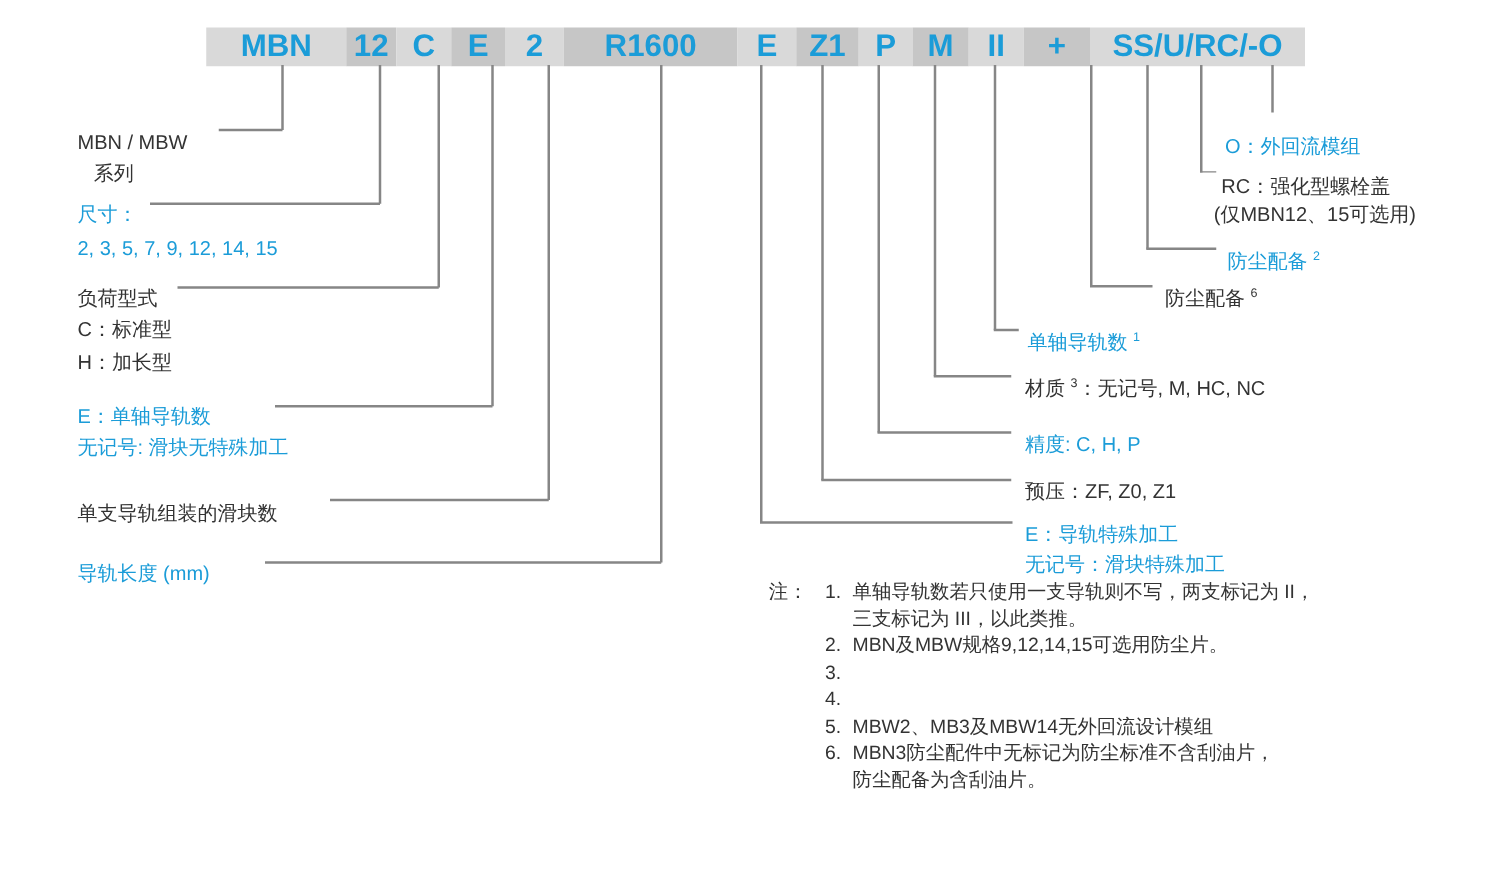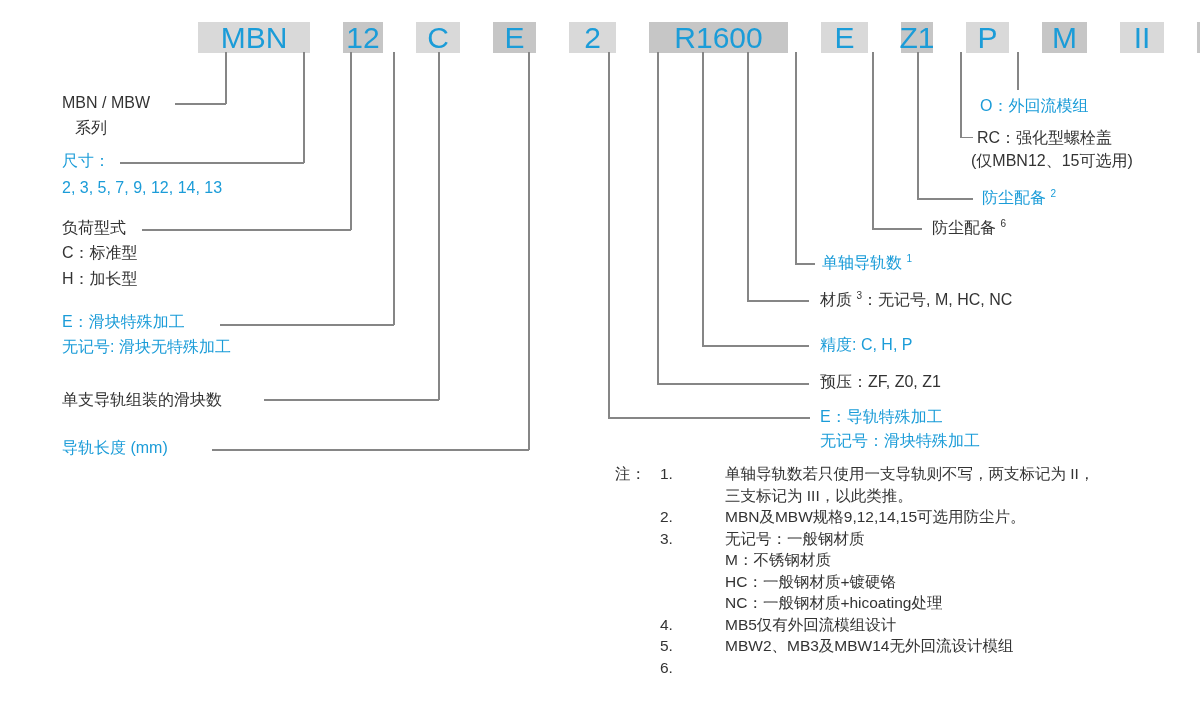--- a/index.html
+++ b/index.html
@@ -9,55 +9,55 @@
     --seg-dark:#c6c6c6;
     --line:#868686;
   }
   html,body{margin:0;padding:0;}
   body{font-family:"Liberation Sans","DejaVu Sans",sans-serif;background:#fff;}
   #canvas{position:relative;width:1200px;height:711px;background:#ffffff;overflow:hidden;}
 
   
   #code-bar{position:absolute;left:165px;top:22px;height:31px;display:flex;}
   .seg{display:flex;align-items:center;justify-content:center;
-       font-weight:normal;font-size:30px;color:var(--blue);white-space:nowrap;margin-left:33px;}
+       font-weight:bold;font-size:25px;color:var(--blue);white-space:nowrap;}
   .seg.light{background:var(--seg-light);}
   .seg.dark{background:var(--seg-dark);}
 
   
   .v{position:absolute;width:1.5px;background:var(--line);}
   .h{position:absolute;height:1.5px;background:var(--line);}
 
   
-  .lbl{position:absolute;font-size:16px;line-height:1;color:var(--dark);white-space:nowrap;}
+  .lbl{position:absolute;font-size:16px;line-height:1;color:var(--dark);white-space:nowrap;margin-top:12px;}
   .lbl.blue{color:var(--blue);}
   .lbl sup{font-size:10px;line-height:0;}
 
   
   #notes{position:absolute;left:615px;top:463px;display:flex;
          font-size:15.5px;line-height:21.5px;color:var(--dark);}
   #notes .prefix{margin-right:14px;white-space:nowrap;}
   .note-item{display:flex;}
   .note-num{width:22px;flex:none;}
-  .note-lines div{white-space:nowrap;margin-left:43px;}
+  .note-lines div{white-space:nowrap;}
 </style>
 </head>
 <body>
 
 <div id="canvas">
 
   <div id="code-bar">
       <div class="seg light" style="width: 112px;">MBN</div>
       <div class="seg dark" style="width: 40px;">12</div>
       <div class="seg light" style="width: 44px;">C</div>
       <div class="seg dark" style="width: 43px;">E</div>
       <div class="seg light" style="width: 47px;">2</div>
       <div class="seg dark" style="width: 139px;">R1600</div>
       <div class="seg light" style="width: 47px;">E</div>
-      <div class="seg dark" style="width: 32px; text-align: right;">Z1</div>
+      <div class="seg dark" style="width: 50px; text-align: right;">Z1</div>
       <div class="seg light" style="width: 43px;">P</div>
       <div class="seg dark" style="width: 45px;">M</div>
       <div class="seg light" style="width: 44px;">II</div>
       <div class="seg dark" style="width: 53px;">+</div>
       <div class="seg light" style="width: 172px;">SS/U/RC/-O</div>
     </div>
 
   <div class="v" style="left:225px;top:52px;height:52px"></div>
   <div class="h" style="left:175px;top:103px;width:51px"></div>
   <div class="v" style="left:303px;top:52px;height:111px"></div>
@@ -85,25 +85,25 @@
   <div class="h" style="left:872px;top:228px;width:50px"></div>
   <div class="v" style="left:917px;top:52px;height:147px"></div>
   <div class="h" style="left:917px;top:198px;width:56px"></div>
   <div class="v" style="left:960px;top:52px;height:86px"></div>
   <div class="h" style="left:960px;top:136.5px;width:13px"></div>
   <div class="v" style="left:1017px;top:52px;height:38px"></div>
 
   <div class="lbl" style="left:62px;top:95px">MBN / MBW</div>
   <div class="lbl" style="left:75px;top:120px">系列</div>
   <div class="lbl blue" style="left:62px;top:153px">尺寸：</div>
-  <div class="lbl blue" style="left:62px;top:180px">2, 3, 5, 7, 9, 12, 14, 13</div>
+  <div class="lbl blue" style="left:62px;top:180px">2, 3, 5, 7, 9, 12, 14, 15</div>
   <div class="lbl" style="left:62px;top:220px">负荷型式</div>
   <div class="lbl" style="left:62px;top:245px">C：标准型</div>
   <div class="lbl" style="left:62px;top:271px">H：加长型</div>
-  <div class="lbl blue" style="left:62px;top:314px">E：滑块特殊加工</div>
+  <div class="lbl blue" style="left:62px;top:314px">E：单轴导轨数</div>
   <div class="lbl blue" style="left:62px;top:339px">无记号: 滑块无特殊加工</div>
   <div class="lbl" style="left:62px;top:392px">单支导轨组装的滑块数</div>
   <div class="lbl blue" style="left:62px;top:440px">导轨长度 (mm)</div>
 
   <div class="lbl blue" style="left:980px;top:98px">O：外回流模组</div>
   <div class="lbl" style="left:977px;top:130px">RC：强化型螺栓盖</div>
   <div class="lbl" style="left:971px;top:153px">(仅MBN12、15可选用)</div>
   <div class="lbl blue" style="left:982px;top:190px"><span>防尘配备</span> <sup>2</sup></div>
   <div class="lbl" style="left:932px;top:220px"><span>防尘配备</span> <sup>6</sup></div>
   <div class="lbl blue" style="left:822px;top:255px"><span>单轴导轨数</span> <sup>1</sup></div>
@@ -124,38 +124,33 @@
           </div>
         </div>
         <div class="note-item">
           <div class="note-num">2.</div>
           <div class="note-lines">
             <div>MBN及MBW规格9,12,14,15可选用防尘片。</div>
           </div>
         </div>
         <div class="note-item">
           <div class="note-num">3.</div>
-          <div class="note-lines">
-            <div>无记号：一般钢材质</div>
-            <div>M：不锈钢材质</div>
-            <div>HC：一般钢材质+镀硬铬</div>
-            <div>NC：一般钢材质+hicoating处理</div>
-          </div>
         </div>
         <div class="note-item">
           <div class="note-num">4.</div>
-          <div class="note-lines">
-            <div>MB5仅有外回流模组设计</div>
-          </div>
         </div>
         <div class="note-item">
           <div class="note-num">5.</div>
           <div class="note-lines">
             <div>MBW2、MB3及MBW14无外回流设计模组</div>
           </div>
         </div>
         <div class="note-item">
           <div class="note-num">6.</div>
+          <div class="note-lines">
+            <div>MBN3防尘配件中无标记为防尘标准不含刮油片，</div>
+            <div>防尘配备为含刮油片。</div>
+          </div>
         </div>
       </div>
   </div>
 
 </div>
 
 </body></html>

